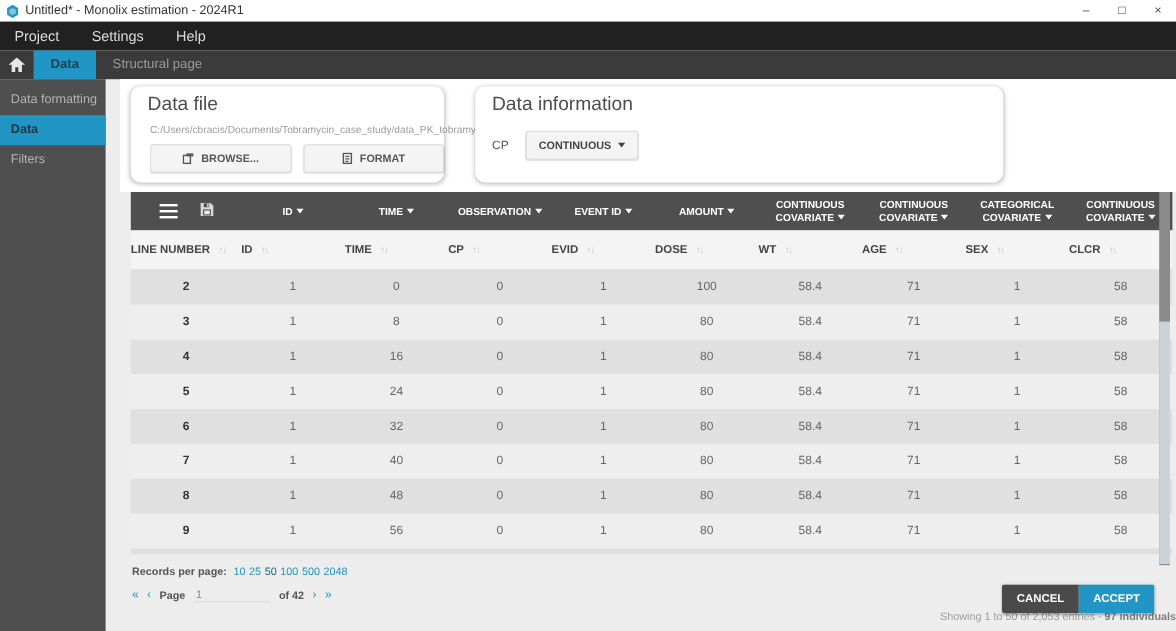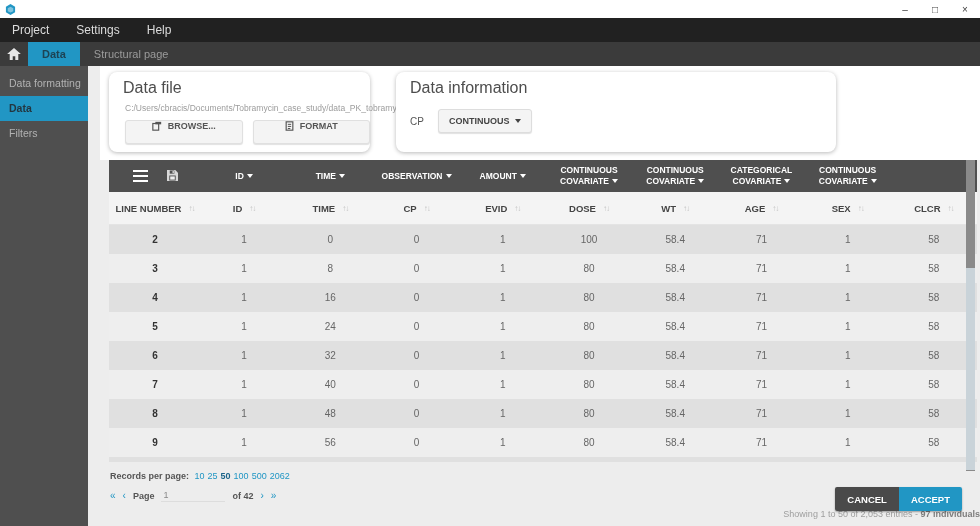--- a/index.html
+++ b/index.html
@@ -33,21 +33,21 @@
   .content { position:relative; flex:1; background:#ededed; }
 
   
   .top-band { position:relative; height:94px; background:#ffffff; }
   .panel { position:absolute; top:6px; height:80px; background:#fff; border-radius:8px; box-shadow:0 1px 4px rgba(0,0,0,.28); }
   .panel-file { left:9px; width:261px; }
   .panel-info { left:296px; width:440px; }
   .panel-title { font-size:16px; color:#4d4d4d; padding:7px 0 0 14px; }
   .file-path { font-size:8.5px; color:#9c9c9c; padding:6px 0 0 16px; white-space:nowrap; }
   .file-buttons { display:flex; gap:10px; padding:7px 0 0 16px; }
-  .small-btn { width:124px; height:24px; display:flex; align-items:flex-start; justify-content:center; gap:6px;
+  .small-btn { width:124px; height:24px; display:flex; align-items:center; justify-content:center; gap:6px;
     background:#f4f4f4; border:1px solid #e0e0e0; border-radius:3px; font-size:9px; font-weight:bold; color:#555;
     box-shadow:0 1px 1px rgba(0,0,0,.12); cursor:pointer; }
   .info-row { display:flex; align-items:center; gap:14px; padding:12px 0 0 14px; }
   .info-label { font-size:10px; color:#555; }
   .dd-btn { height:24px; display:inline-flex; align-items:center; gap:6px; padding:0 10px;
     background:#f4f4f4; border:1px solid #ddd; border-radius:3px; font-size:9px; font-weight:bold; color:#444;
     box-shadow:0 1px 1px rgba(0,0,0,.12); cursor:pointer; }
   .caret { display:inline-block; width:0; height:0; border-left:3px solid transparent; border-right:3px solid transparent; border-top:4px solid currentColor; }
 
   
@@ -55,41 +55,41 @@
   .grid { display:grid; grid-template-columns:92px repeat(9, 1fr); }
   .t-toolbar { background:#4f4f4f; height:32px; }
   .icons-cell { display:flex; align-items:center; justify-content:space-around; padding:0 14px; }
   .ham { cursor:pointer; }
   .ham i { display:block; width:15px; height:2.5px; background:#fff; margin:2.5px 0; }
   .t-type { display:flex; align-items:center; justify-content:center; text-align:center; color:#fff;
     font-size:8.5px; font-weight:bold; line-height:1.25; padding:0 4px; cursor:pointer; }
   .t-type .caret { margin-left:3px; vertical-align:1px; }
 
   .t-head { background:#f4f4f4; height:33px; border-bottom:1px solid #e4e4e4; }
-  .t-hcell { display:flex; align-items:center; justify-content:center; gap:7px; font-size:9.5px; font-weight:bold; color:#444; cursor:pointer; }
+  .t-hcell { display:flex; align-items:center; justify-content:flex-start; gap:7px; font-size:9.5px; font-weight:bold; color:#444; cursor:pointer; }
   .sort { font-size:8px; color:#c5c5c5; letter-spacing:-1px; }
   .sort::after { content:"\2191\2193"; }
 
   .trow { height:29px; }
   .trow.even { background:#e0e0e0; }
   .trow.odd  { background:#eeeeee; }
   .tcell { display:flex; align-items:center; justify-content:center; font-size:10px; color:#666; }
   .tcell.linecol { font-weight:bold; color:#333; }
   .cut-row { margin-left:9px; width:868px; height:5px; background:#e0e0e0; }
 
   
   .scroll-track { position:absolute; right:5px; top:94px; width:9px; height:366px; background:#8a8a8a; }
   .scroll-thumb { position:absolute; left:0; top:108px; width:9px; height:202px; background:#c9d3d9; }
 
   
   .footer { position:relative; height:64px; background:#ededed; font-size:9px; }
   .pg-line1 { margin:9px 0 0 10px; color:#555; font-weight:bold; }
   .pg-line1 .opts { font-weight:normal; margin-left:3px; }
   .opt { color:#2196c4; margin-right:3px; cursor:pointer; }
-  .opt.sel { color:#1b6489; font-weight:bold;text-align:right; }
+  .opt.sel { color:#1b6489; font-weight:normal;text-align:right; }
   .pg-line2 { margin:8px 0 0 10px; display:flex; align-items:center; gap:7px; color:#555; }
   .pg-arrow { color:#2196c4; font-size:10px; cursor:pointer; }
   .pg-label { font-weight:bold; }
   .page-input { width:64px; border:0; border-bottom:1px solid #ddd; background:transparent; font-size:9px; color:#888; padding:1px 2px; font-family:"Liberation Sans", sans-serif; }
   .pg-line3 { margin:7px 0 0 6px; color:#9e9e9e;text-align:right; }
   .pg-line3 b { color:#7e7e7e; }
   .action-buttons { position:absolute; right:18px; top:16px; display:flex; border-radius:2px; overflow:hidden; box-shadow:0 1px 2px rgba(0,0,0,.35); }
   .btn { height:24px; display:flex; align-items:center; justify-content:center; padding:0 12px; font-size:9.5px; font-weight:bold; color:#fff; cursor:pointer; }
   .btn-cancel { background:#4a4a4a; }
   .btn-accept { background:#2196c4; }
@@ -99,20 +99,21 @@
 
 <div class="window">
 
   <div class="titlebar">
     <span class="logo-icon">
       <svg width="11" height="11" viewBox="0 0 12 12">
           <polygon points="6,0 11,3 11,9 6,12 1,9 1,3" fill="#2196c4"></polygon>
           <polygon points="6,3 9,4.6 9,7.8 6,9.4 3,7.8 3,4.6" fill="#7fc3de"></polygon>
         </svg>
     </span>
+    <span class="title">Untitled* - Monolix estimation - 2024R1</span>
     <span class="win-controls">
       <span class="wc">–</span>
       <span class="wc">□</span>
       <span class="wc">×</span>
     </span>
   </div>
 
   <div class="menubar">
     <span class="menu-item">Project</span>
     <span class="menu-item">Settings</span>
@@ -198,20 +199,23 @@
         <div class="t-type">
               <span>ID<span class="caret"></span></span>
             </div>
             <div class="t-type">
               <span>TIME<span class="caret"></span></span>
             </div>
             <div class="t-type">
               <span>OBSERVATION<span class="caret"></span></span>
             </div>
             <div class="t-type">
+              <span>EVENT ID<span class="caret"></span></span>
+            </div>
+            <div class="t-type">
               <span>AMOUNT<span class="caret"></span></span>
             </div>
             <div class="t-type">
               <span>CONTINUOUS COVARIATE<span class="caret"></span></span>
             </div>
             <div class="t-type">
               <span>CONTINUOUS COVARIATE<span class="caret"></span></span>
             </div>
             <div class="t-type">
               <span>CATEGORICAL COVARIATE<span class="caret"></span></span>
@@ -367,21 +371,21 @@
       </div>
       <div class="cut-row"></div>
 
       <div class="scroll-track">
         <div class="scroll-thumb"></div>
       </div>
 
       <div class="footer">
         <div class="pg-line1">
           <span>Records per page:</span>
-          <span class="opts"><span class="opt">10</span><span class="opt">25</span><span class="opt sel">50</span><span class="opt">100</span><span class="opt">500</span><span class="opt">2062</span></span>
+          <span class="opts"><span class="opt">10</span><span class="opt">25</span><span class="opt sel">50</span><span class="opt">100</span><span class="opt">500</span><span class="opt">2048</span></span>
         </div>
         <div class="pg-line2">
           <span class="pg-arrow">«</span>
           <span class="pg-arrow">‹</span>
           <span class="pg-label">Page</span>
           <input class="page-input" value="1" style="">
           <span class="pg-label">of 42</span>
           <span class="pg-arrow">›</span>
           <span class="pg-arrow">»</span>
         </div>

